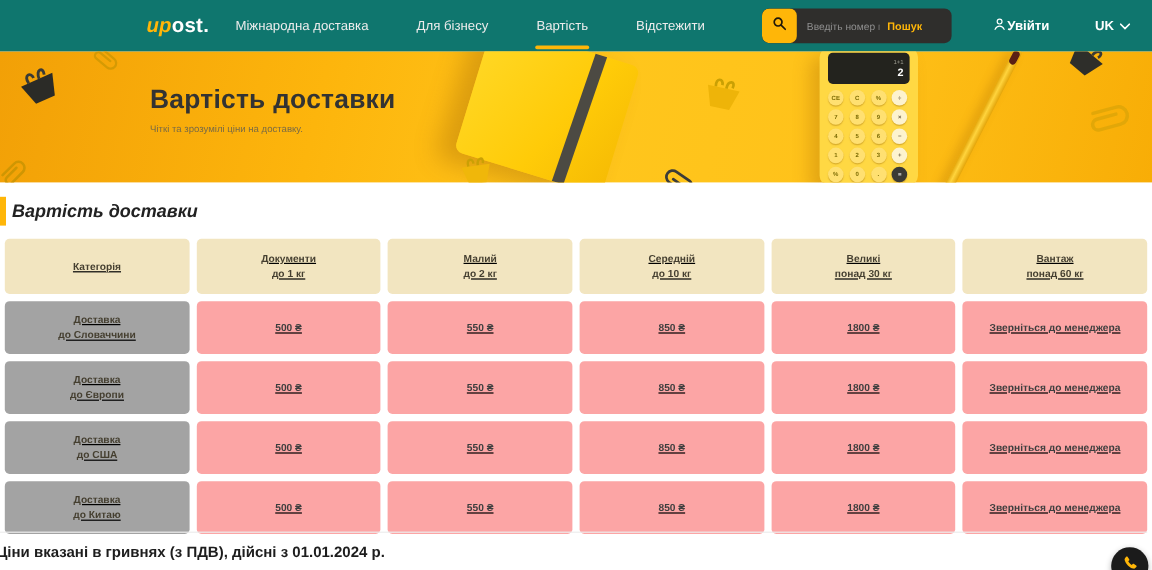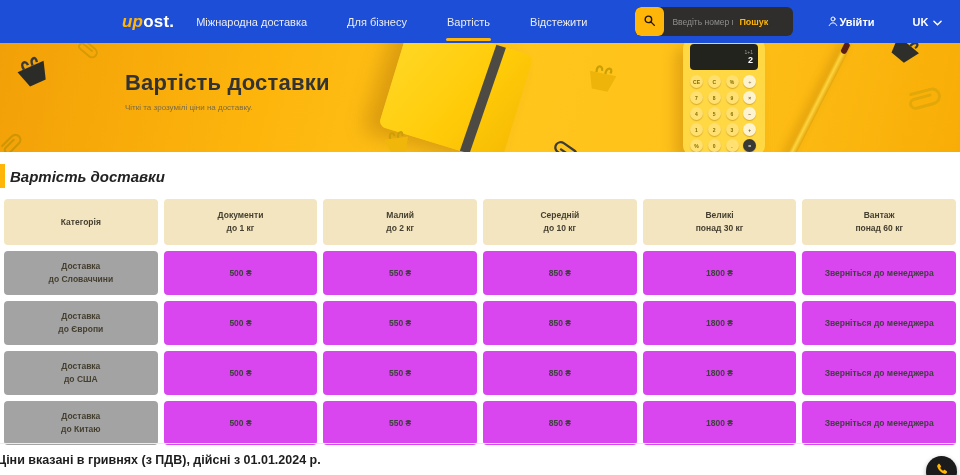--- a/index.html
+++ b/index.html
@@ -1,21 +1,21 @@
 <!DOCTYPE html>
 <html><head>
 <meta charset="utf-8">
 <style>
   * { margin:0; padding:0; box-sizing:border-box; }
   html,body { width:960px; height:475px; overflow:hidden; background:#fff;
     font-family:"Liberation Sans", sans-serif; }
   .page { position:relative; width:960px; height:475px; }
 
   
-  .navbar { height:43px; background:#1d4ed8; display:flex; align-items:center; padding-left:122px; }
+  .navbar { height:43px; background:#0f766e; display:flex; align-items:center; padding-left:122px; }
   .logo { font-size:17px; font-weight:800; letter-spacing:.2px; display:flex; align-items:baseline; }
   .logo .accent { color:#ffb608; font-style:italic; }
   .logo .rest { color:#fff; }
   .nav { display:flex; margin-left:22px; gap:40px; }
   .nav-item { position:relative; height:43px; display:flex; align-items:center;
     color:#ececec; font-size:11px; font-weight:500; cursor:pointer; white-space:nowrap; }
   .nav-item.active::after { content:""; position:absolute; left:-1px; right:-1px; bottom:2px;
     height:3px; border-radius:2px; background:#ffb608; }
   .search { margin-left:48px; width:158px; height:29px; background:#2f2e2c; border-radius:6px;
     display:flex; align-items:center; overflow:hidden; }
@@ -67,27 +67,27 @@
 
   .clip-svg { display:block; }
 
   
   .main { padding-top:11px; }
   .section-head { position:relative; height:26px; display:flex; align-items:center; }
   .section-bar { position:absolute; left:0; top:1px; width:5px; height:24px; background:#ffb608; }
   .section-title { margin-left:10px; font-size:15px; font-weight:700; font-style:italic; color:#222; }
 
   .price-table { margin:10px 4px 0 4px; }
-  .t-row { display:grid; grid-template-columns:repeat(6,1fr); gap:6px; margin-bottom:6px; }
+  .t-row { display:grid; grid-template-columns:repeat(6,1fr); gap:6px; margin-bottom:6px;text-decoration:underline; }
   .cell { border-radius:4px; display:flex; flex-direction:column; align-items:center;
     justify-content:center; text-align:center; font-size:8.5px; font-weight:600;
     color:#453f30; line-height:13px; }
   .cell.head { height:46px; background:#f2e5c0; }
   .cell.cat  { height:44px; background:#a3a3a3; }
-  .cell.val  { height:44px; background:#d946ef; color:#3f3f3f;text-align:center; }
+  .cell.val  { height:44px; background:#fca5a5; color:#3f3f3f;text-align:center; }
 
   
   .footer { position:absolute; left:0; right:4px; bottom:0; height:32px; border-top:1px solid #ededed; }
   .footer-note { position:absolute; left:-3px; top:9px; font-size:12.5px; font-weight:700; color:#1d1d1d; }
   .fab-phone { position:absolute; left:926px; top:12px; width:31px; height:31px; border-radius:50%;
     background:#1b1b1b; display:flex; align-items:center; justify-content:center; cursor:pointer;
     box-shadow:0 2px 5px rgba(0,0,0,.3); }
 </style>
 </head>
 <body>

